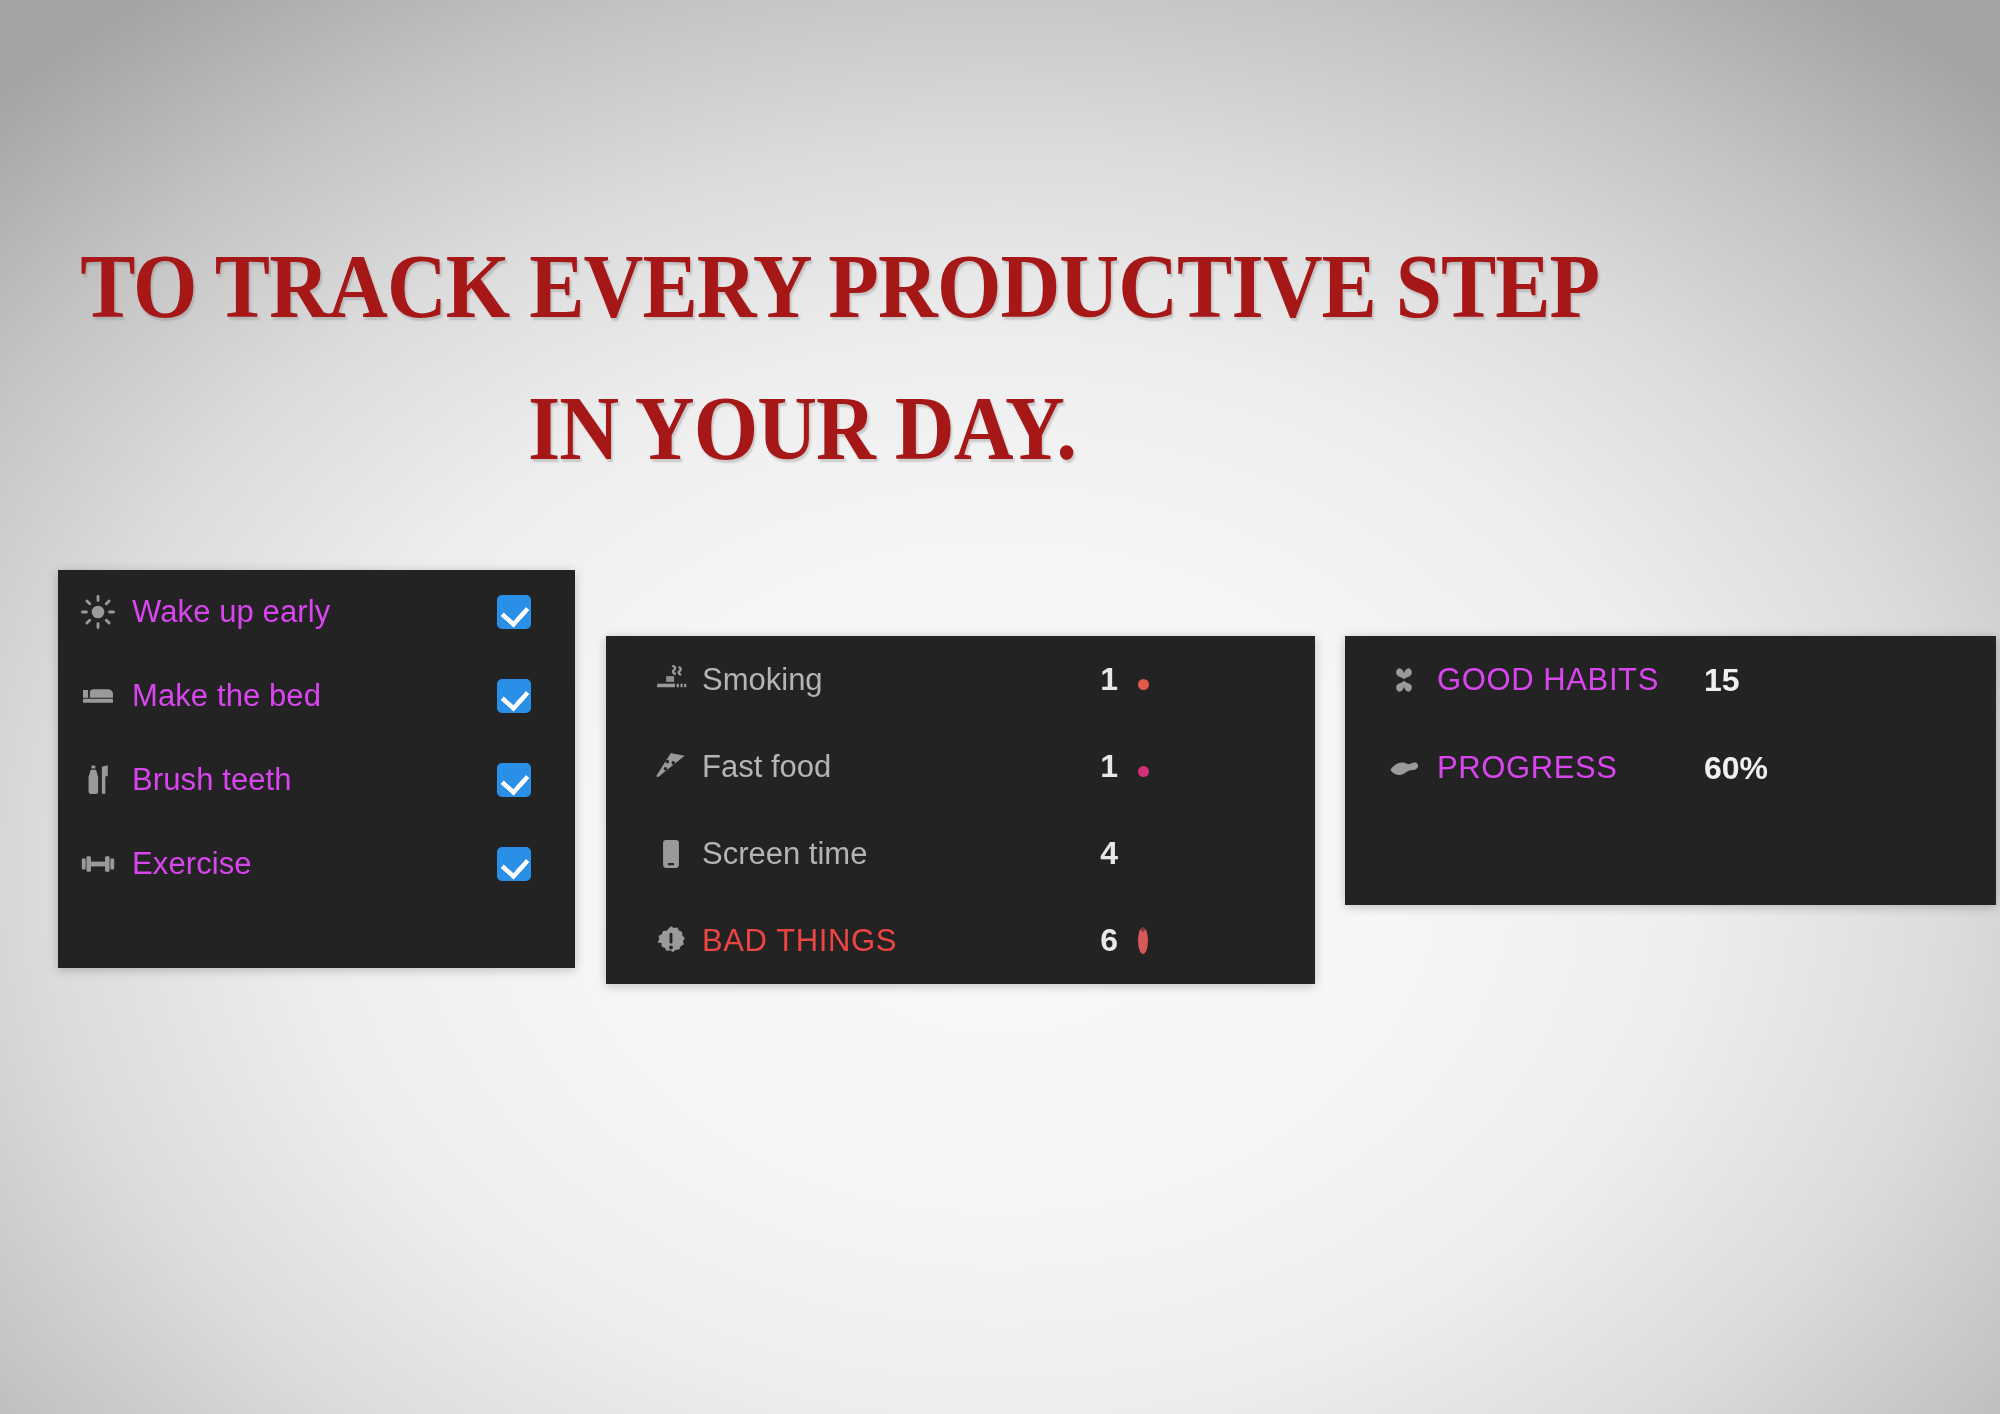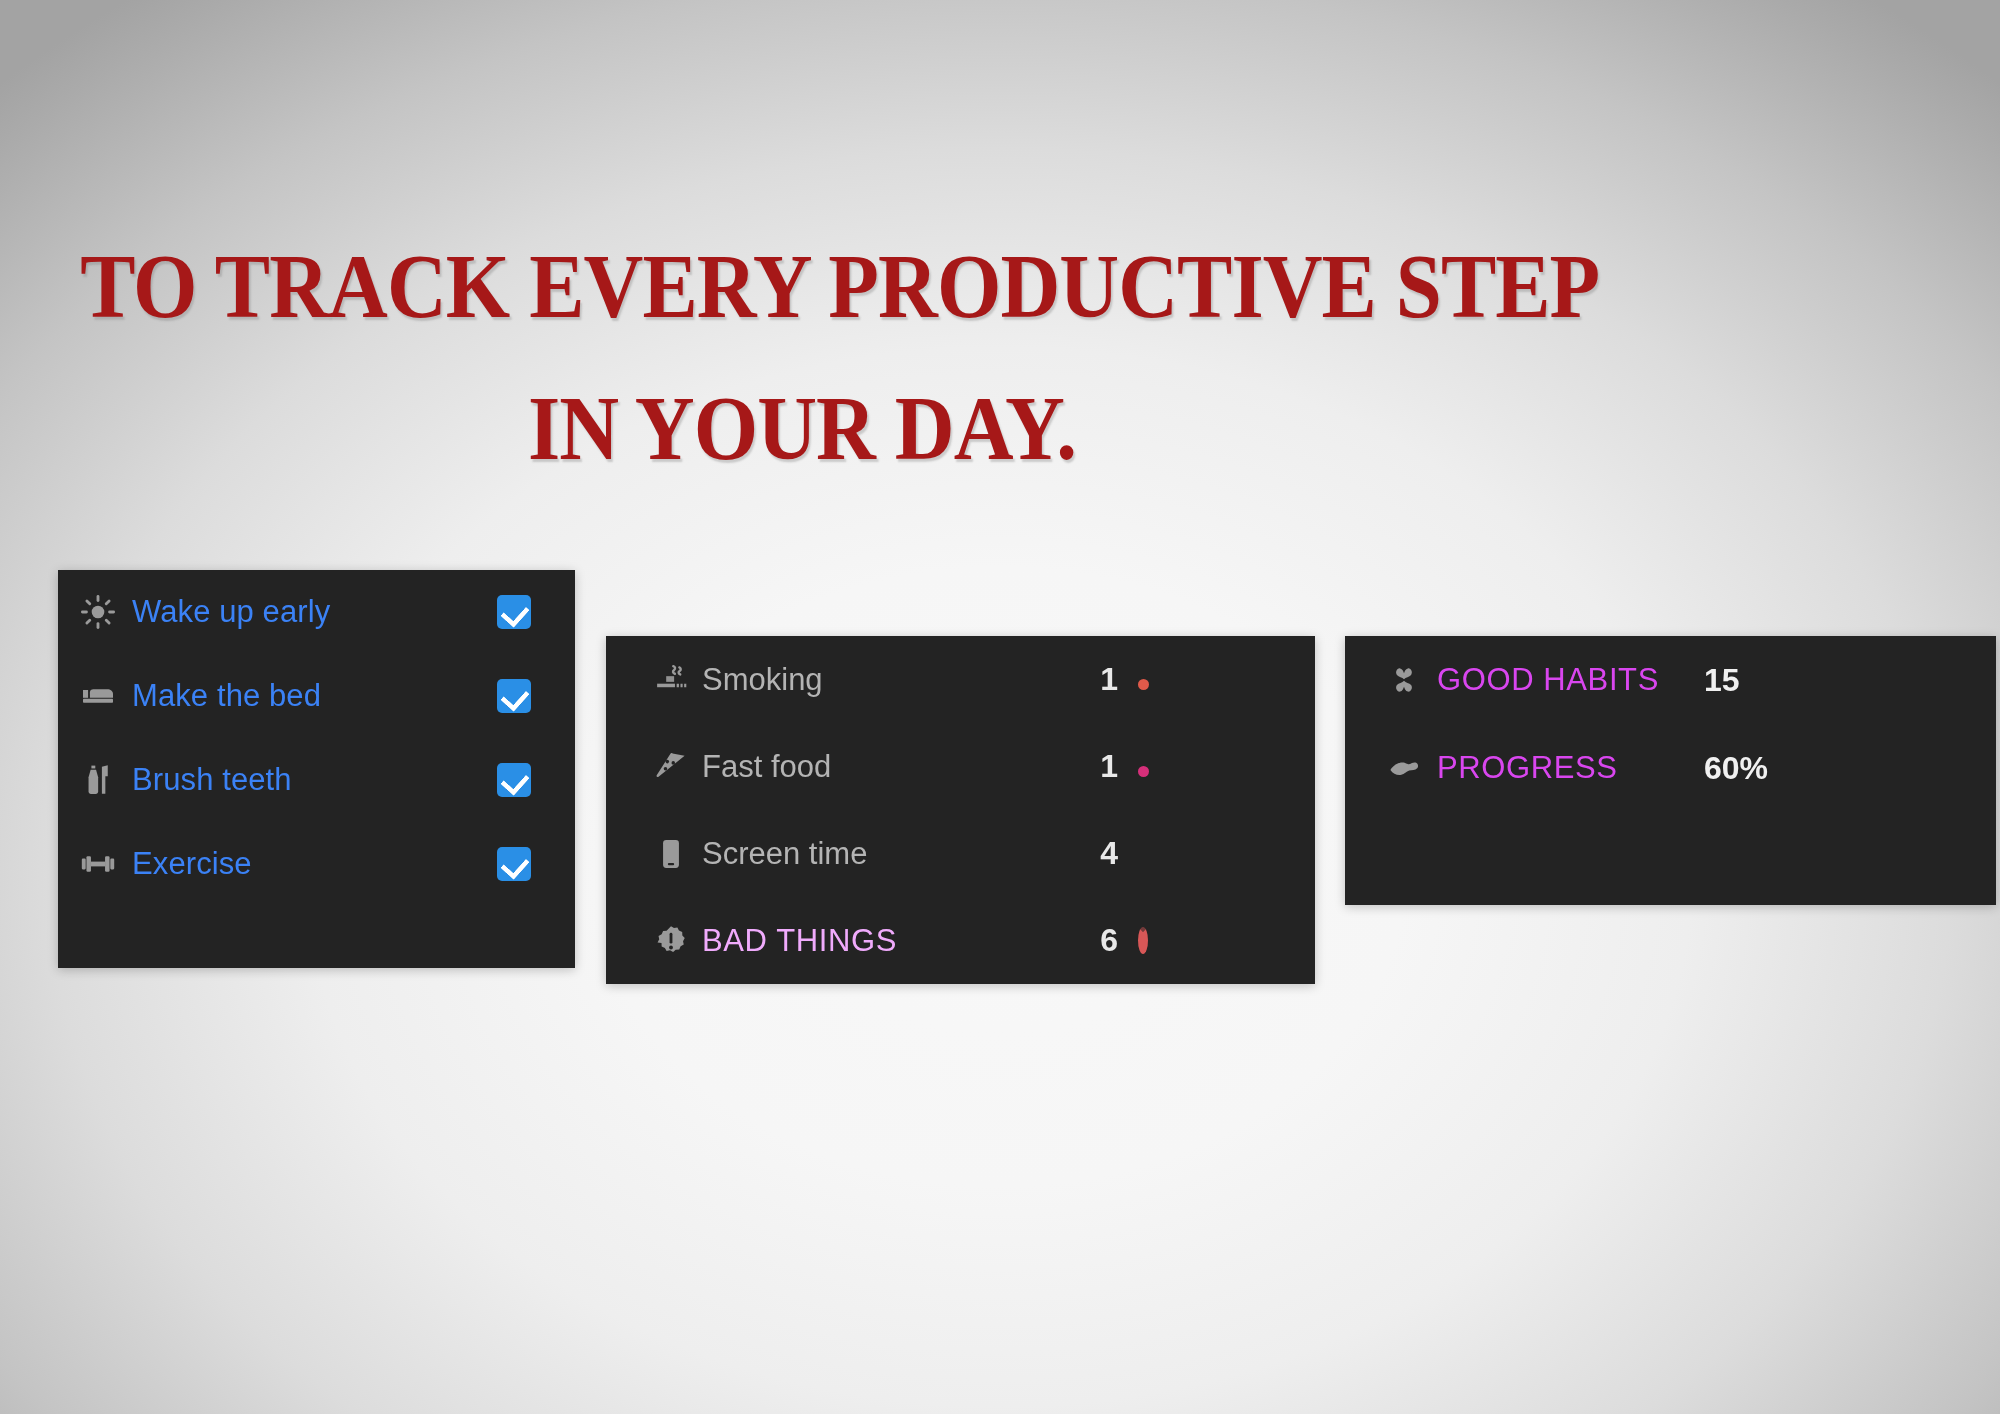--- a/index.html
+++ b/index.html
@@ -48,21 +48,21 @@
   
   #habits-card { left:58px; top:570px; width:517px; height:398px; }
   #habits-card .row {
     display:flex; align-items:center;
     height:84px; padding:0 44px 0 22px;
   }
   #habits-card .ico { width:52px; flex:0 0 52px; display:flex; align-items:center; }
   #habits-card .label {
     flex:1 1 auto;
     font-size:31px;
-    color:#3b82f6;
+    color:#d946ef;
     letter-spacing:0.1px;
     white-space:nowrap;
   }
   .checkbox {
     flex:0 0 34px;
     width:34px; height:34px;
     border-radius:5px;
     background:#2a8fe6;
     position:relative;
   }
@@ -83,21 +83,21 @@
     display:flex; align-items:center;
     height:87px; padding:0 60px 0 48px;
   }
   #bad-card .ico { width:48px; flex:0 0 48px; display:flex; align-items:center; }
   #bad-card .label {
     flex:1 1 auto;
     font-size:31px;
     color:#b4b4b4;
     white-space:nowrap;
   }
-  #bad-card .label.caps { letter-spacing:0.6px; color:#f0abfc; }
+  #bad-card .label.caps { letter-spacing:0.6px; color:#ef4444; }
   #bad-card .value {
     flex:0 0 56px;
     text-align:right;
     font-size:32px;
     font-weight:bold;
     color:#e8e8e8;
     padding-right:20px;
   }
   #bad-card .meter { flex:0 0 117px; }
 

